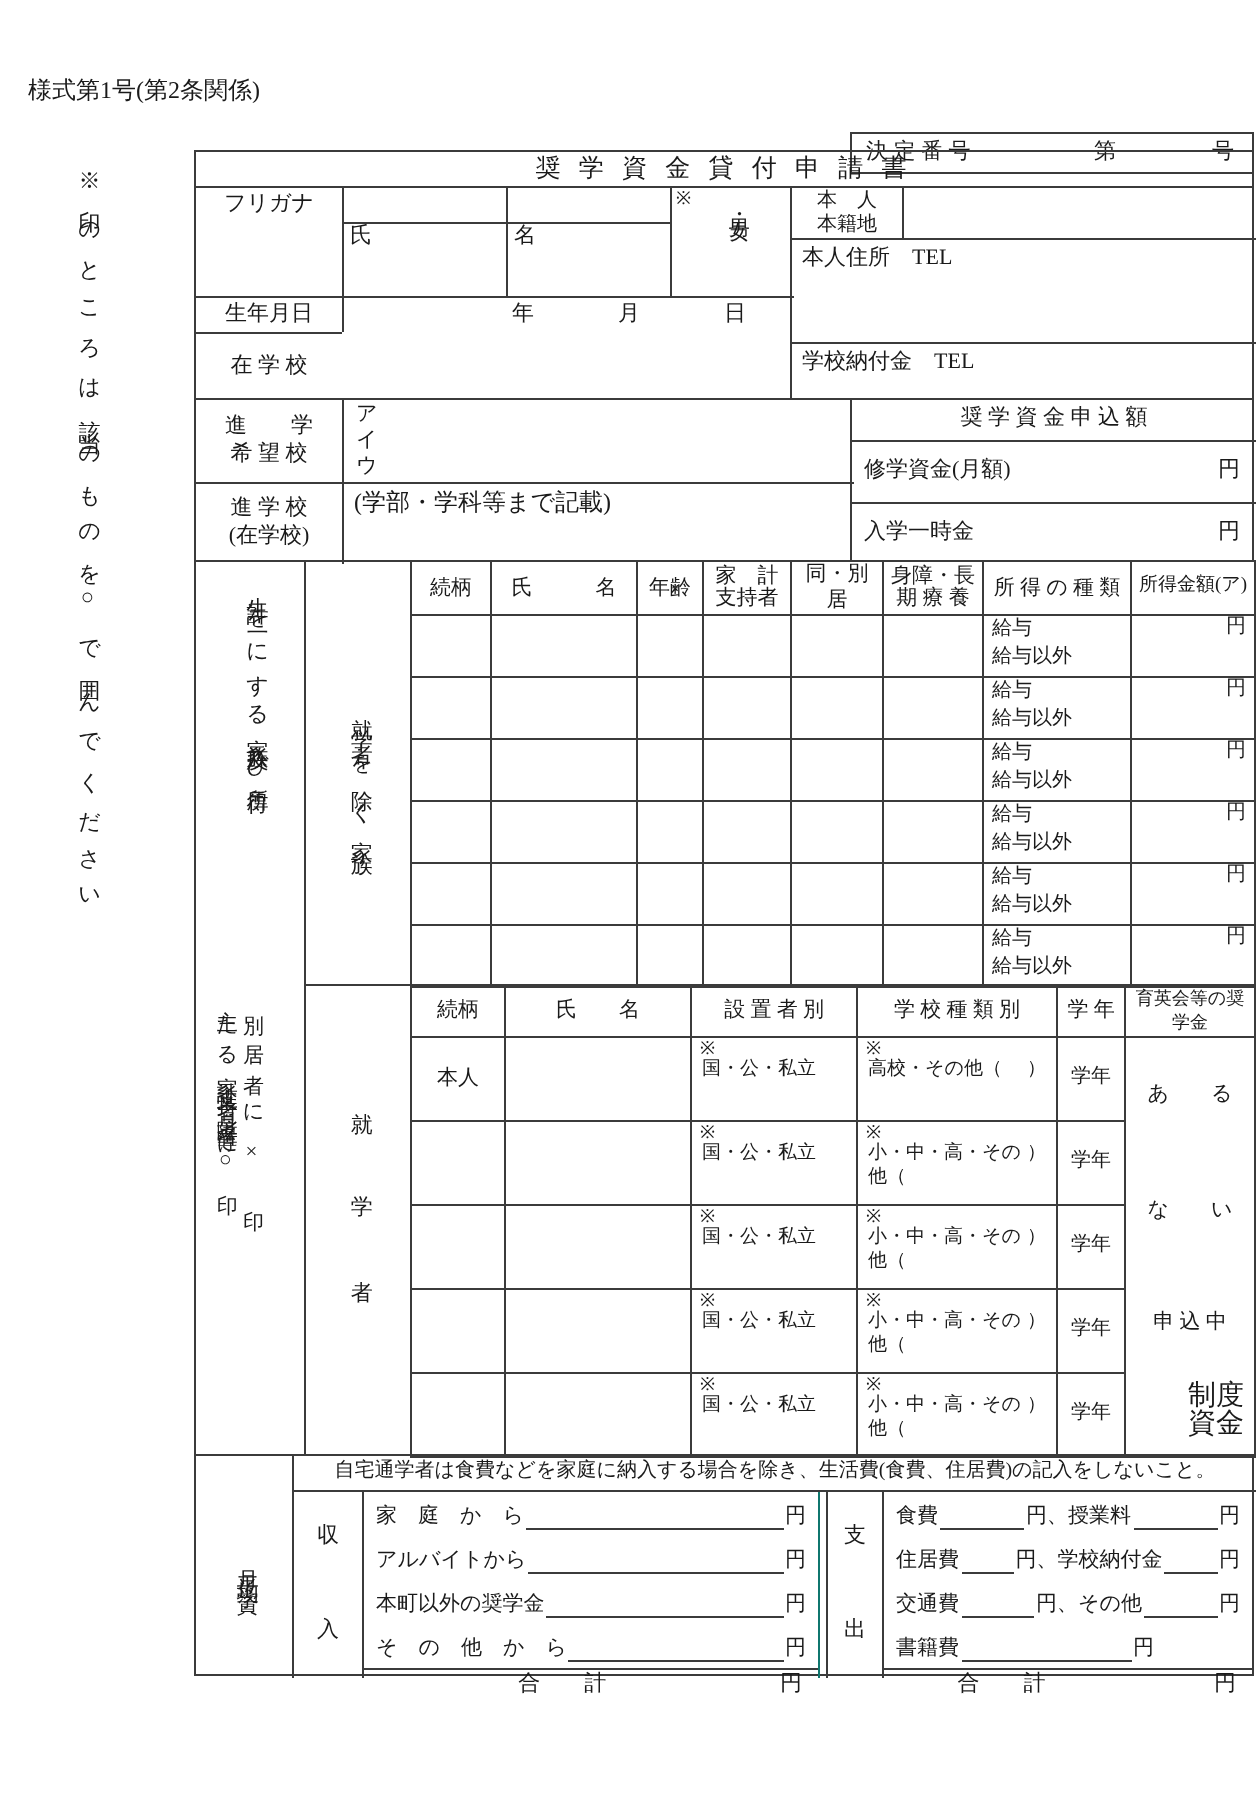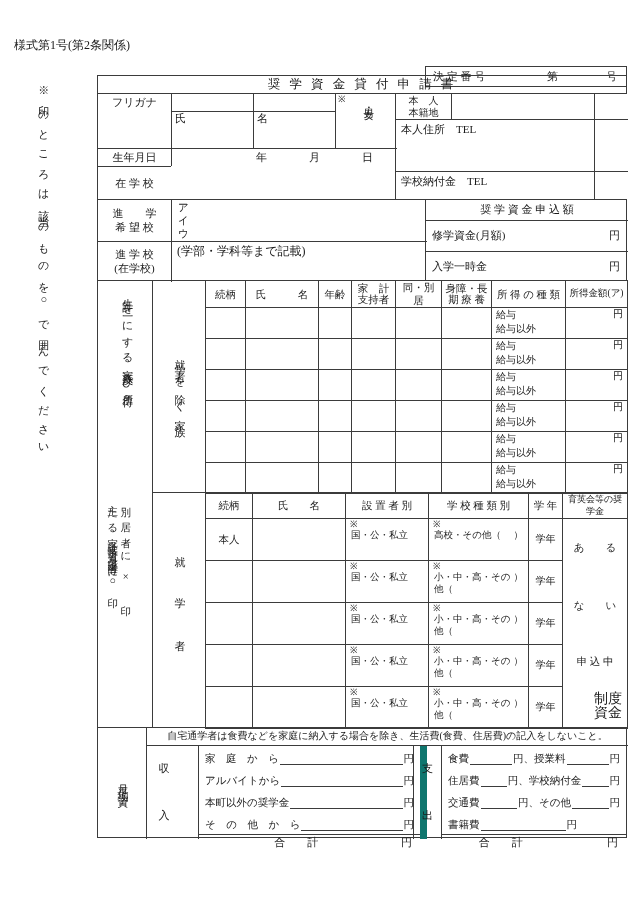--- a/index.html
+++ b/index.html
@@ -2,21 +2,21 @@
 <html><head>
 <meta charset="utf-8">
 <style>
   html,body{margin:0;padding:0;background:#fff;}
   .sheet{position:relative;width:630px;height:903px;background:#fff;
     font-family:"Liberation Serif","DejaVu Serif",serif;color:#1a1a1a;}
   .c{position:absolute;box-sizing:border-box;font-size:11px;line-height:1.25;}
   .b {border:1px solid #3b3b3b;}
   .bl{border-left:1px solid #3b3b3b;}
   .bt{border-top:1px solid #3b3b3b;}
-  .br{border-right:7px solid #0f766e;margin-left:17px;}
+  .br{border-right:1px solid #0f766e;}
   .bb{border-bottom:1px solid #3b3b3b;}
   .vt{writing-mode:vertical-rl;text-orientation:upright;}
   .ctr{display:flex;align-items:center;justify-content:center;text-align:center;}
   table{border-collapse:collapse;table-layout:fixed;}
   td{border:1px solid #3b3b3b;padding:0 2px;font-size:10px;vertical-align:middle;
      font-family:"Liberation Serif","DejaVu Serif",serif;color:#1a1a1a;overflow:hidden;}
   td.hd{text-align:center;font-size:10.5px;}
   .mark{font-size:9px;line-height:10px;padding-left:2px;}
   .optline{display:flex;justify-content:space-between;padding:0 3px;font-size:9.5px;line-height:12px;}
   .budget-line{display:flex;align-items:flex-end;height:19px;padding:0 6px 3px 6px;font-size:10.5px;}
@@ -66,21 +66,21 @@
       <span>年</span>
       <span style="width:42px;"></span>
       <span>月</span>
       <span style="width:42px;"></span>
       <span>日</span>
     </div>
 
     <div class="c bt ctr" style="left:0;top:72px;width:73px;height:35px;">在 学 校</div>
   </div>
 
-  <div class="c b" style="left:395px;top:93px;width:200px;height:107px;">
+  <div class="c b" style="left:395px;top:93px;width:232px;height:107px;">
     <div class="c" style="left:0;top:0;width:55px;height:25px;text-align:center;font-size:10px;line-height:12px;padding-top:1px;">
       <div>本　人</div>
       <div>本籍地</div>
     </div>
     <div class="c bl" style="left:55px;top:0;width:177px;height:25px;"></div>
     <div class="c bt" style="left:0;top:25px;width:232px;height:52px;padding:3px 0 0 5px;">
       <span>本人住所　TEL</span>
     </div>
     <div class="c bt" style="left:0;top:77px;width:232px;height:30px;padding:3px 0 0 5px;">
       <span>学校納付金　TEL</span>

